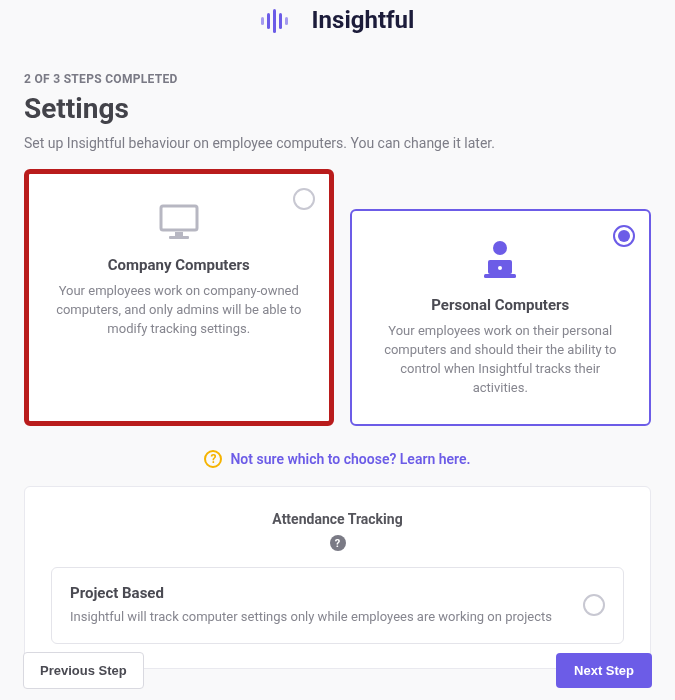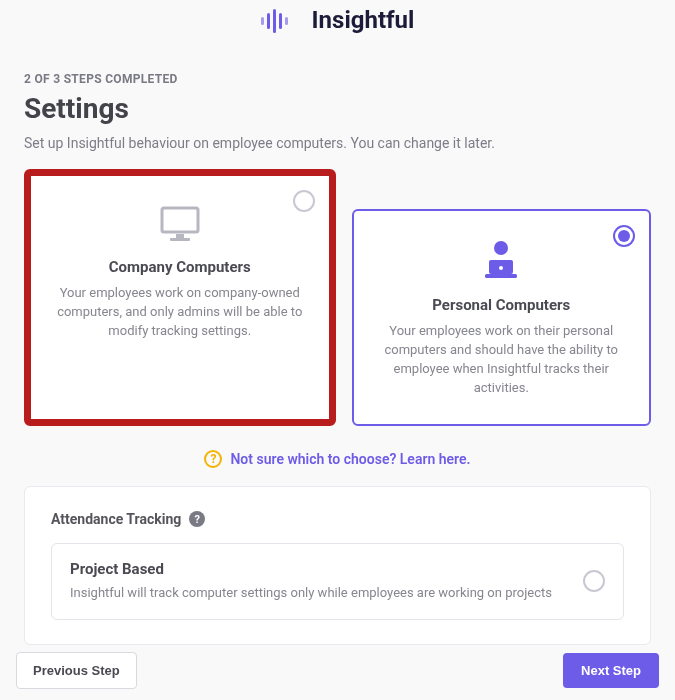--- a/index.html
+++ b/index.html
@@ -21,21 +21,21 @@
   .logo-mark span:nth-child(1){height:8px; margin-bottom:8px; opacity:.6;}
   .logo-mark span:nth-child(2){height:16px; margin-bottom:4px;}
   .logo-mark span:nth-child(3){height:24px;}
   .logo-mark span:nth-child(4){height:16px; margin-bottom:4px;}
   .logo-mark span:nth-child(5){height:8px; margin-bottom:8px; opacity:.6;}
   .steps-label { font-size:12px; font-weight:700; color:#7a7a85; letter-spacing:0.3px; margin-top:28px;}
   .page-title { font-size:28px; font-weight:700; color:#43434a; margin-top:6px;}
   .page-subtitle { font-size:14px; color:#7d7d87; margin-top:10px; margin-bottom:18px;}
   .cards-row { display:flex; gap:16px; }
   .card {
-    background:#fff; border:7px solid #b91c1c; border-radius:6px;
+    background:#fff; border:5px solid #b91c1c; border-radius:6px;
     flex:1; padding:24px 22px 28px 22px; text-align:center; position:relative;
     cursor:pointer;
   }
   .card.selected { border:2px solid #6C5CE7; padding:23px 21px 27px 21px;margin-top:40px;}
   .radio {
     position:absolute; top:14px; right:14px; width:22px; height:22px;
     border:2px solid #c8c8d2; border-radius:50%; display:flex; align-items:center; justify-content:center;
   }
   .card.selected .radio { border-color:#6C5CE7; }
   .radio-dot { width:12px; height:12px; border-radius:50%; background:#6C5CE7; display:none;}
@@ -43,40 +43,40 @@
   .card-icon { margin:4px auto 14px auto; display:flex; justify-content:center; }
   .card-title { font-size:15px; font-weight:700; color:#4a4a52; margin-bottom:8px;}
   .card-desc { font-size:13px; color:#86868f; line-height:1.45;}
   .help-row { display:flex; justify-content:center; align-items:center; gap:8px; margin:24px 0 18px 0;}
   .help-icon { width:18px; height:18px; border:2px solid #f5b301; border-radius:50%; color:#f5b301; font-size:12px; font-weight:700; display:flex; align-items:center; justify-content:center;}
   .help-link { color:#6C5CE7; font-size:14px; font-weight:600; cursor:pointer;}
   .panel {
     background:#fff; border:1px solid #e9e9ef; border-radius:6px;
     padding:24px 26px;
   }
-  .panel-heading { display:flex; align-items:center; gap:8px; margin-bottom:16px;}
+  .panel-heading { display:flex; align-items:center; gap:8px; margin-bottom:16px;flex-direction:column;}
   .panel-title { font-size:14px; font-weight:700; color:#55555c;}
   .info-icon { width:16px; height:16px; background:#7a7a85; border-radius:50%; color:#fff; font-size:11px; font-weight:700; display:flex; align-items:center; justify-content:center;}
   .sub-cards { display:flex; gap:0;}
   .sub-card {
     flex:1; background:#fff; border:1px solid #e4e4ea; border-radius:6px;
     padding:16px 18px; position:relative; cursor:pointer;
     display:flex; align-items:center;
   }
   .sub-card-text { flex:1; padding-right:12px;}
   .sub-title { font-size:15px; font-weight:700; color:#4a4a52; margin-bottom:6px;}
   .sub-desc { font-size:13px; color:#86868f; line-height:1.4;}
   .sub-radio {
     width:22px; height:22px; border:2px solid #c8c8d2; border-radius:50%;
     flex-shrink:0;
   }
   .footer {
     position:absolute; left:0; right:0; bottom:0; height:60px;
     display:flex; justify-content:space-between; align-items:center;
-    padding:0 16px;
+    padding:0 23px;
   }
   .btn-prev {
     background:#fff; border:1px solid #d9d9e0; border-radius:4px;
     padding:10px 16px; font-size:13px; font-weight:600; color:#4a4a52; cursor:pointer;
   }
   .btn-next {
     background:#6C5CE7; border:none; border-radius:4px;
     padding:10px 18px; font-size:13px; font-weight:600; color:#fff; cursor:pointer;
   }
 </style>
@@ -121,21 +121,21 @@
         </div>
       <div class="card-icon">
         <svg width="48" height="44" viewBox="0 0 48 44">
           <circle cx="24" cy="10" r="7" fill="#6C5CE7"></circle>
           <rect x="12" y="22" width="24" height="14" rx="2" fill="#6C5CE7"></rect>
           <rect x="8" y="36" width="32" height="4" rx="1.5" fill="#6C5CE7"></rect>
           <circle cx="24" cy="30" r="2" fill="#fff"></circle>
         </svg>
       </div>
       <div class="card-title">Personal Computers</div>
-      <div class="card-desc">Your employees work on their personal computers and should have the ability to employee when Insightful tracks their activities.</div>
+      <div class="card-desc">Your employees work on their personal computers and should their the ability to control when Insightful tracks their activities.</div>
     </div>
   </div>
 
   <div class="help-row">
     <div class="help-icon">?</div>
     <a class="help-link">Not sure which to choose? Learn here.</a>
   </div>
 
   <div class="panel">
     <div class="panel-heading">

